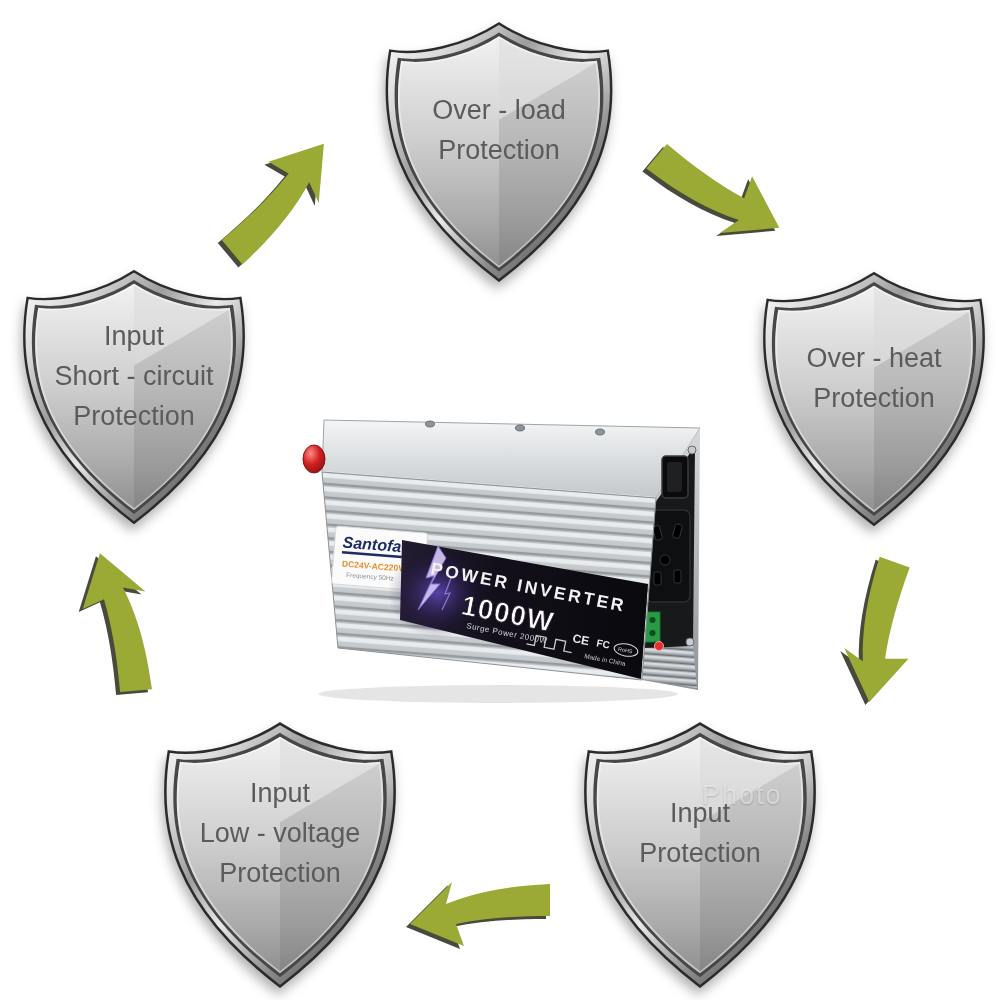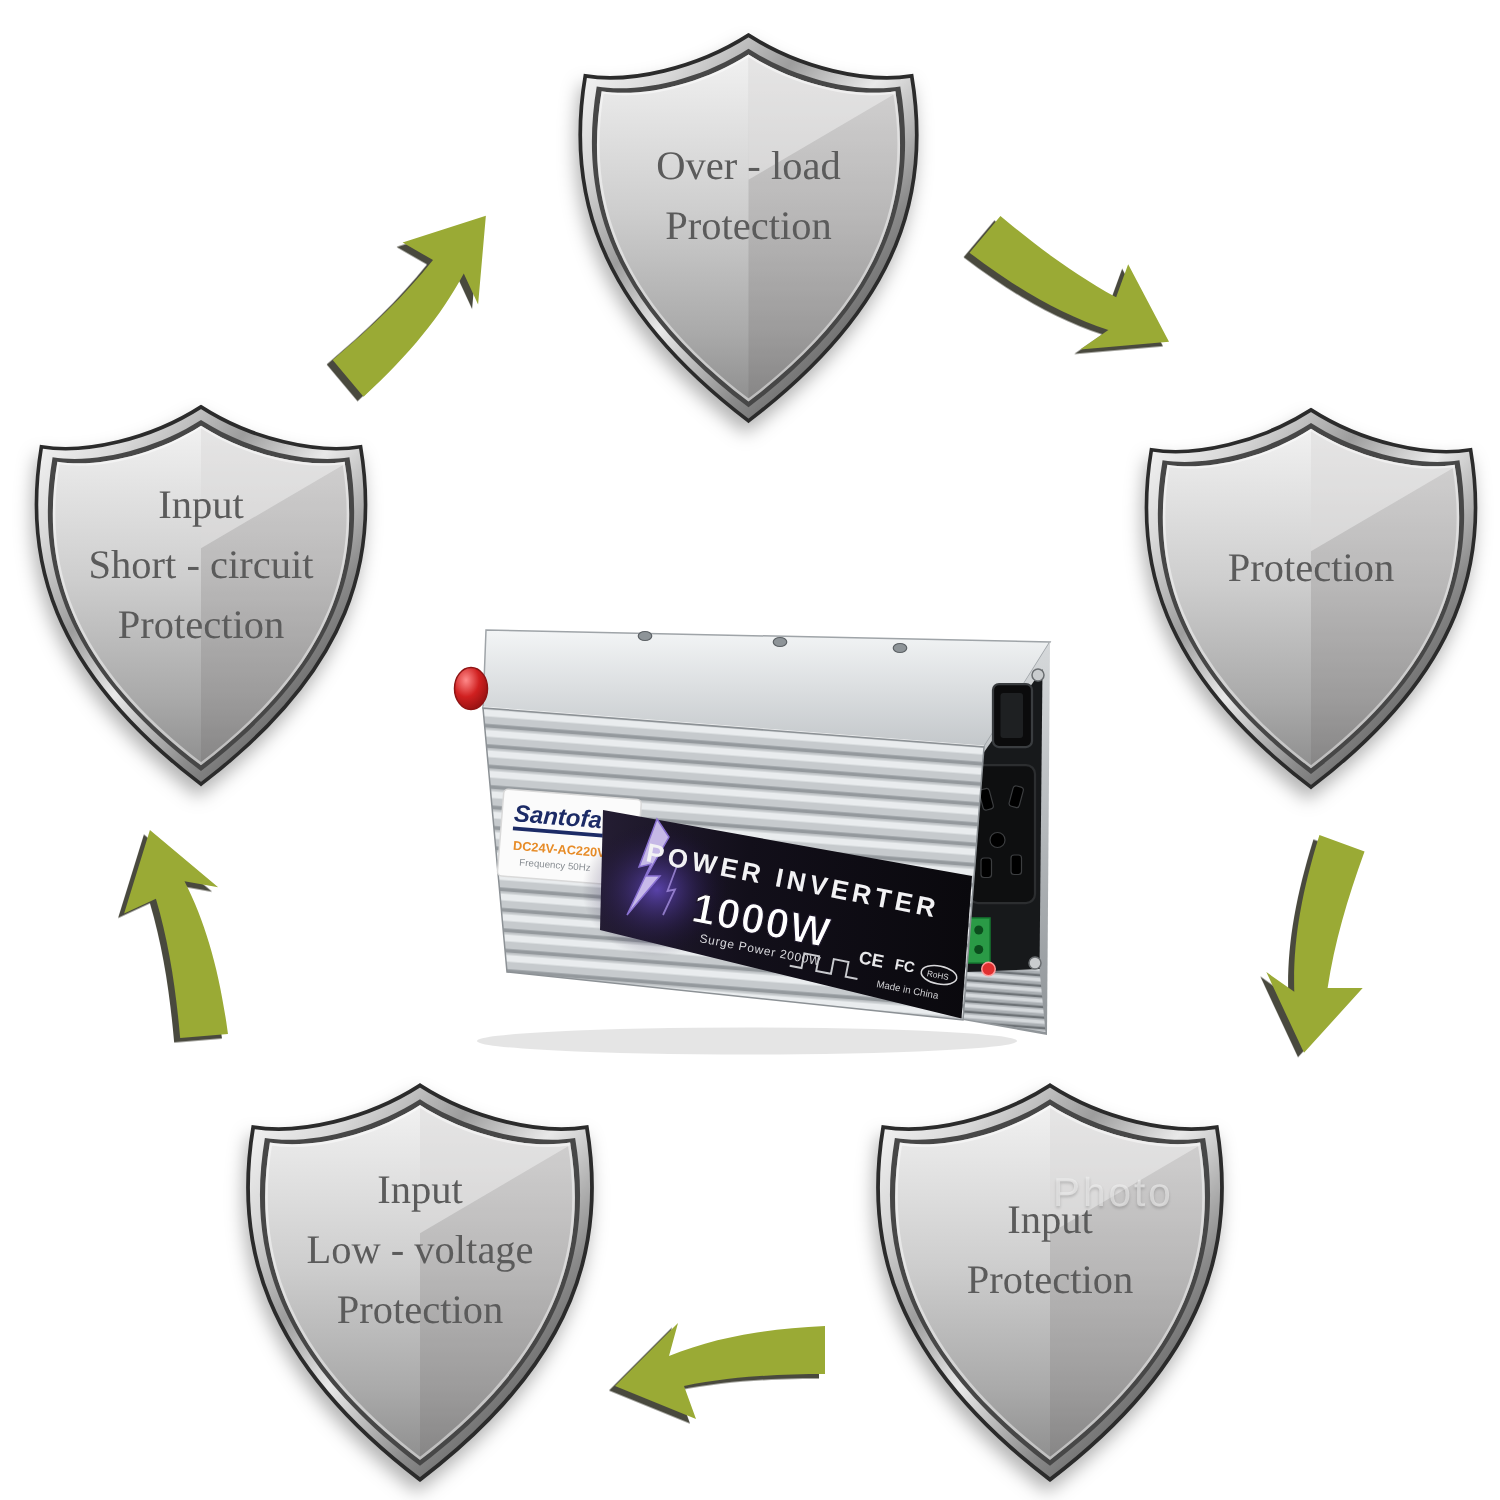--- a/index.html
+++ b/index.html
@@ -4,21 +4,21 @@
 <style>
   html,body{margin:0;padding:0;background:#ffffff;}
   .stage{
     position:relative;width:1000px;height:1000px;background:#ffffff;overflow:hidden;
     font-family:"Liberation Sans", sans-serif;
   }
   
   .defs{position:absolute;width:0;height:0;overflow:hidden;}
 
   
-  .shield{position:absolute;font-family:Liberation Serif, serif;}
+  .shield{position:absolute;}
   .shield-svg{position:absolute;left:0;top:0;width:100%;height:100%;
     filter:drop-shadow(-2px 7px 6px rgba(0,0,0,0.30));}
   .shield-text{
     position:absolute;left:6%;right:6%;top:17%;height:50%;
     display:flex;flex-direction:column;align-items:center;justify-content:center;
     color:#5b5b5b;font-size:27px;line-height:40px;text-align:center;white-space:nowrap;
   }
   #shield-top{left:370px;top:16px;width:258px;height:272px;}
   #shield-right{left:748px;top:266px;width:252px;height:266px;}
   #shield-left{left:8px;top:264px;width:252px;height:266px;}
@@ -128,20 +128,21 @@
       <path d="M100 6 C72 24 36 32 12 28 C2 88 16 150 100 214 C184 150 198 88 188 28 C164 32 128 24 100 6 Z" fill="url(#sOuter)" stroke="#2b2b2b" stroke-width="2"></path>
       <path d="M100 6 C72 24 36 32 12 28 C2 88 16 150 100 214 C184 150 198 88 188 28 C164 32 128 24 100 6 Z" transform="translate(7,7.7) scale(0.93)" fill="#474747"></path>
       <path d="M100 6 C72 24 36 32 12 28 C2 88 16 150 100 214 C184 150 198 88 188 28 C164 32 128 24 100 6 Z" transform="translate(10,11) scale(0.9)" fill="url(#sInner)"></path>
       <g clip-path="url(#sClip)">
         <rect x="100" y="0" width="100" height="220" fill="#5c5a58" opacity="0.18"></rect>
         <polygon points="100,10 192,30 100,84" fill="#ffffff" opacity="0.38"></polygon>
         <path d="M100 6 C72 24 36 32 12 28 C2 88 16 150 100 214 C184 150 198 88 188 28 C164 32 128 24 100 6 Z" transform="translate(10,11) scale(0.9)" fill="none" stroke="#ffffff" stroke-width="3" opacity="0.45"></path>
       </g>
     </svg>
     <div class="shield-text">
+      <span>Over - heat</span>
       <span>Protection</span>
     </div>
   </div>
 
   <div class="shield" id="shield-left">
     <svg class="shield-svg" viewBox="0 0 200 220">
       <path d="M100 6 C72 24 36 32 12 28 C2 88 16 150 100 214 C184 150 198 88 188 28 C164 32 128 24 100 6 Z" fill="url(#sOuter)" stroke="#2b2b2b" stroke-width="2"></path>
       <path d="M100 6 C72 24 36 32 12 28 C2 88 16 150 100 214 C184 150 198 88 188 28 C164 32 128 24 100 6 Z" transform="translate(7,7.7) scale(0.93)" fill="#474747"></path>
       <path d="M100 6 C72 24 36 32 12 28 C2 88 16 150 100 214 C184 150 198 88 188 28 C164 32 128 24 100 6 Z" transform="translate(10,11) scale(0.9)" fill="url(#sInner)"></path>
       <g clip-path="url(#sClip)">

